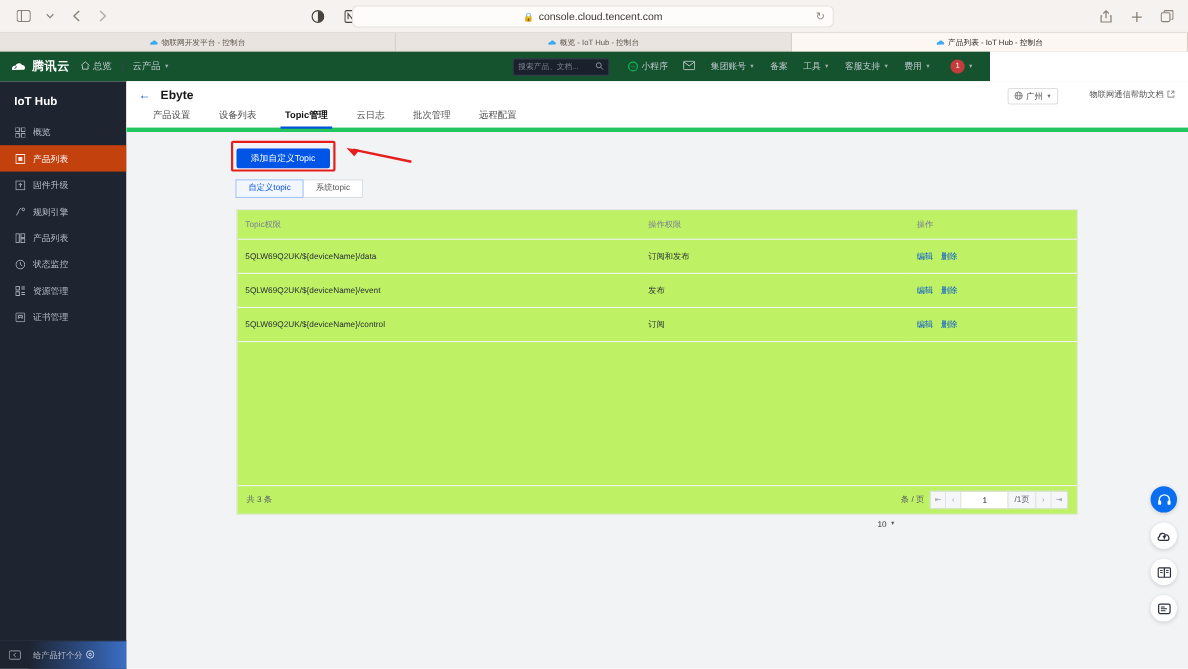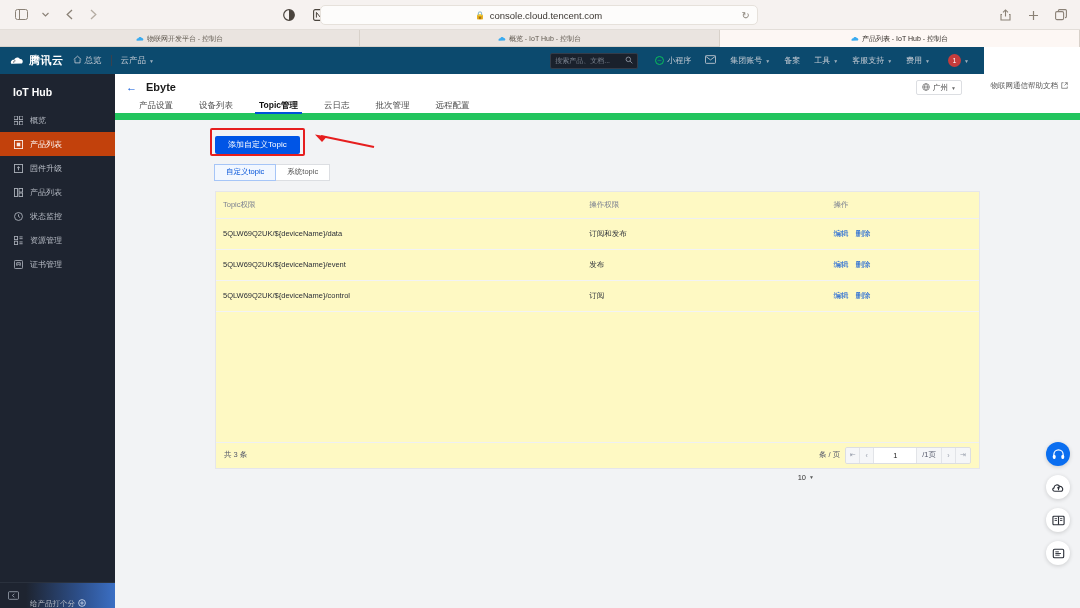--- a/index.html
+++ b/index.html
@@ -54,22 +54,22 @@
     gap: 3px; font-size: 7px; color: #5f584f;
     border-right: 1px solid #d8d1ca; height: 17px;
   }
   .btab.active { background: #fdf7f4; color: #302b26; }
   .btab .tabicon {
     width: 8px; height: 8px; display: inline-flex; align-items: center; justify-content: center;
   }
 
   
   .topnav {
-    position: absolute; top: 47px; left: 0; width: 984px; height: 27px;
-    background: #0c4a6e; display: flex; align-items: center;
+    position: absolute; top: 47px; left: 0; width: 900px; height: 27px;
+    background: #14532d; display: flex; align-items: center;
     color: #d6dae1; font-size: 8.5px;
   }
   .brand { display: flex; align-items: center; gap: 4px; padding-left: 10px; }
   .brand-logo { width: 15px; height: 15px; }
   .brand-text { font-size: 11px; font-weight: bold; color: #fff; letter-spacing: .5px; }
   .nav-item { display: flex; align-items: center; gap: 3px; padding: 0 9px; color: #c3c9d2; }
   .nav-sep { width: 1px; height: 11px; background: #39414e; }
   .topnav-right {
     margin-left: auto; display: flex; align-items: center; gap: 0; padding-right: 8px;
   }
@@ -104,21 +104,21 @@
   }
   .sb-item.active { background: #c2410c; color: #fff; }
   .sb-icon { width: 10px; height: 10px; display: inline-flex; align-items: center; justify-content: center; opacity: .9; }
   .sb-footer {
     position: absolute; bottom: 0; left: 0; width: 115px; height: 26px;
     display: flex; align-items: center; border-top: 1px solid #2a313d;
     background: #1e2430; font-size: 7.5px; color: #b9bec7;
   }
   .sb-footer .collapse { width: 26px; display: flex; align-items: center; justify-content: center; }
   .sb-rate {
-    display: flex; align-items: flex-end; gap: 3px;
+    display: flex; align-items: center; gap: 3px;
     background: linear-gradient(90deg,#1e2430 0%, #2d4f8a 60%, #3b6fc4 100%);
     height: 26px; flex: 1; padding-left: 4px;
   }
 
   
   .main {
     position: absolute; top: 74px; left: 115px; width: 965px; height: 534px;
     background: #f2f3f5;
   }
   .page-head {
@@ -131,22 +131,22 @@
     position: absolute; right: 118px; top: 6px; height: 15px; min-width: 44px;
     border: 1px solid #dcdee2; border-radius: 2px; background: #fff;
     display: flex; align-items: center; justify-content: flex-start; gap: 3px;
     font-size: 7.5px; color: #444; padding: 0 5px;
   }
   .help-link {
     position: absolute; right: 12px; top: 7px; font-size: 7.5px; color: #555;
     display: flex; align-items: center; gap: 3px;
   }
   .tabs-row {
-    height: 20px; background: #fff; display: flex; 
-    padding-left: 11px; gap: 0; border-bottom: 7px solid #22c55e;
+    height: 20px; background: #fff; display: flex; align-items: flex-end;
+    padding-left: 11px; gap: 0; border-bottom: 4px solid #22c55e;
   }
   .tab {
     font-size: 8.5px; color: #4a4a4a; padding: 0 13px 5px 13px; position: relative;
   }
   .tab.active { color: #111; font-weight: bold; }
   .tab.active:after {
     content: ''; position: absolute; left: 9px; right: 9px; bottom: -1px; height: 2px;
     background: #0052d9;
   }
   .content { padding: 13px 0 0 0; position: relative; }
@@ -166,21 +166,21 @@
   .cursor-mark { position: absolute; left: 138px; top: 88px; }
 
   .subtabs { margin: 10px 0 0 100px; display: inline-flex; }
   .subtab {
     height: 17px; padding: 0 11px; font-size: 7.5px; display: flex; align-items: center;
     border: 1px solid #dcdee2; background: #fff; color: #555; margin-left: -1px;
   }
   .subtab.active { color: #0052d9; border-color: #a6c5f7; background: #f2f7ff; z-index: 2; }
 
   .card {
-    margin: 10px 0 0 100px; width: 765px; height: 278px; background: #fef9c3;
+    margin: 10px 0 0 100px; width: 765px; height: 278px; background: #bef264;
     border: 1px solid #e5e6eb; position: relative;
   }
   table { width: 100%; border-collapse: collapse; }
   th {
     text-align: left; font-size: 7.5px; color: #7a8091; font-weight: normal;
     padding: 8px 0 8px 7px; border-bottom: 1px solid #eef0f3;
   }
   td {
     font-size: 7.5px; color: #2b2f38; padding: 10px 0 10px 7px;
     border-bottom: 1px solid #f2f3f5;
@@ -426,20 +426,29 @@
     <div class="sb-item">
       <span class="sb-icon">
         <svg width="9" height="9" viewBox="0 0 10 10">
             <rect x="0.5" y="0.5" width="9" height="9" fill="none" stroke="#b9bec7"></rect>
             <path d="M5 7 V3 M3.4 4.6 L5 3 L6.6 4.6" fill="none" stroke="#b9bec7"></path>
           </svg>
       </span>
       <span>固件升级</span>
     </div>
 
+    <div class="sb-item">
+      <span class="sb-icon">
+        <svg width="9" height="9" viewBox="0 0 10 10">
+            <path d="M0.5 8.5 C3 8.5 3 1.5 6 1.5" fill="none" stroke="#b9bec7"></path>
+            <circle cx="8" cy="2.6" r="1.3" fill="none" stroke="#b9bec7"></circle>
+          </svg>
+      </span>
+      <span>规则引擎</span>
+    </div>
 
     <div class="sb-item">
       <span class="sb-icon">
         <svg width="9" height="9" viewBox="0 0 10 10">
             <rect x="0.5" y="0.5" width="3.4" height="9" fill="none" stroke="#b9bec7"></rect>
             <rect x="5.6" y="0.5" width="3.9" height="4" fill="none" stroke="#b9bec7"></rect>
             <rect x="5.6" y="5.6" width="3.9" height="3.9" fill="none" stroke="#b9bec7"></rect>
           </svg>
       </span>
       <span>产品列表</span>

